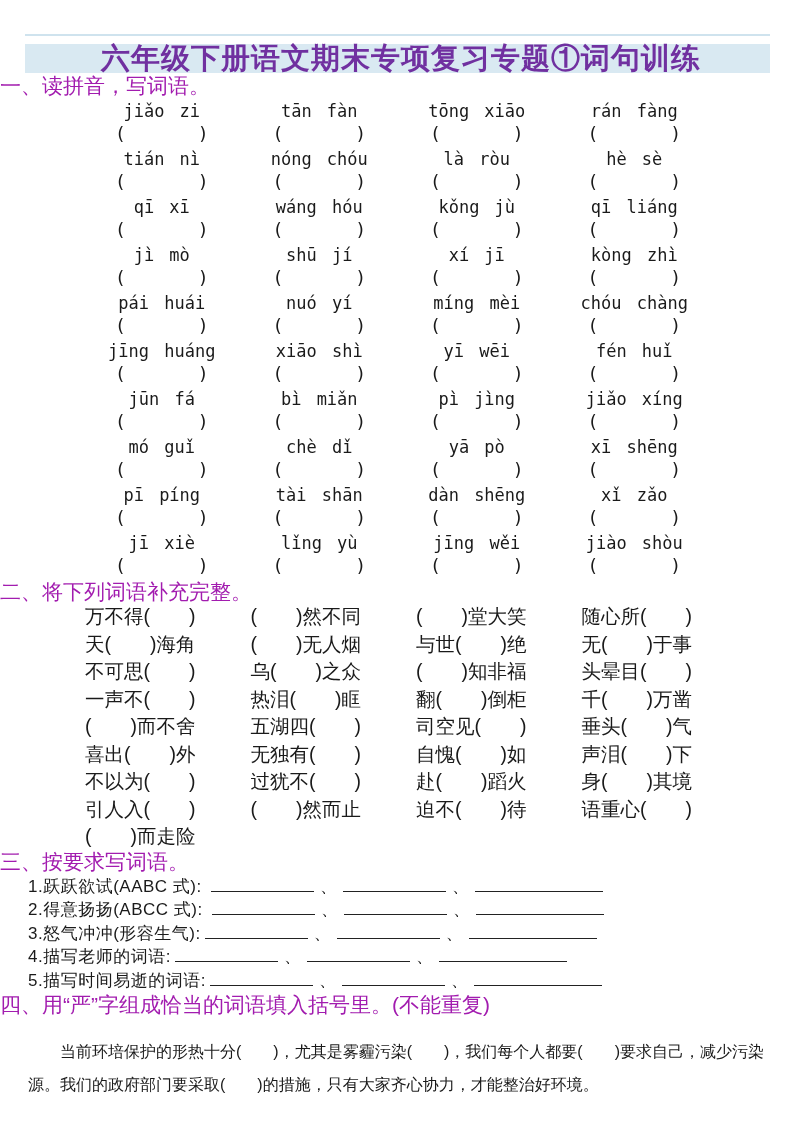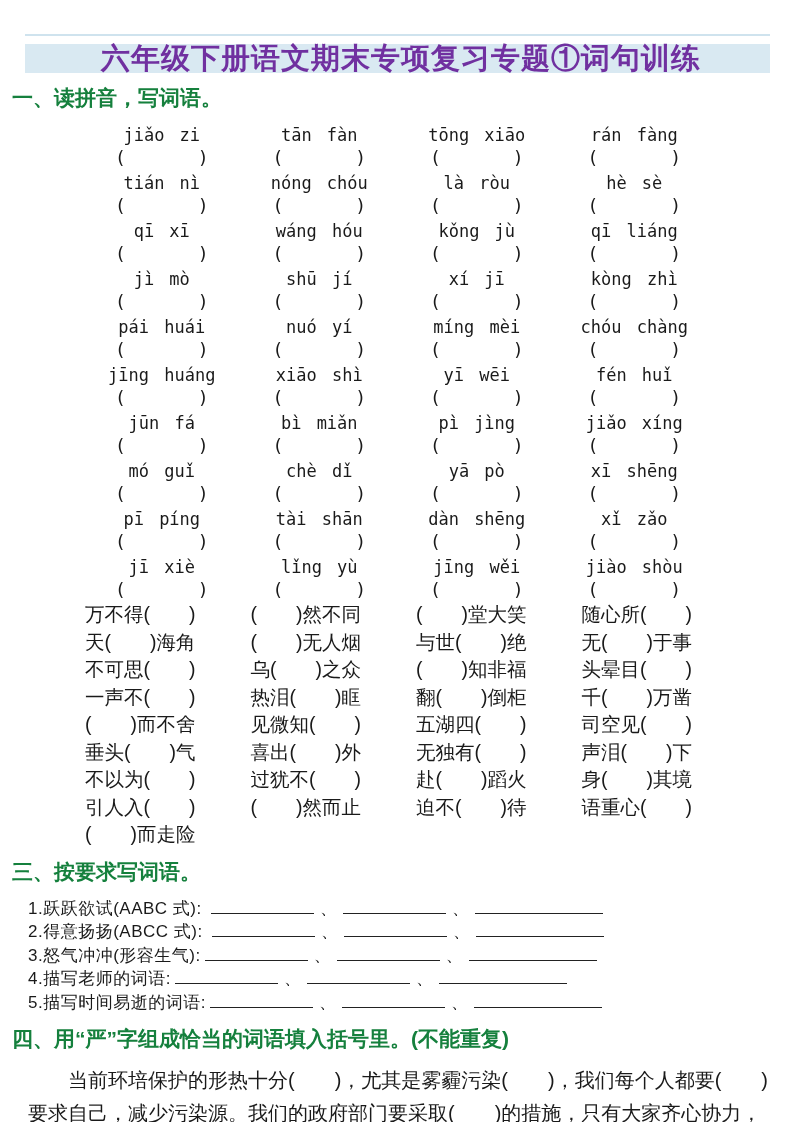--- a/index.html
+++ b/index.html
@@ -1,42 +1,42 @@
 <!DOCTYPE html>
 <html><head>
 <meta charset="utf-8">
 <style>
   html,body{margin:0;padding:0;background:#fff;}
   body{width:794px;height:1122px;font-family:"Liberation Sans",sans-serif;color:#1a1a1a;overflow:hidden;}
   .page{position:relative;width:794px;height:1122px;background:#fff;}
   .top-rule{margin:34px 24px 8px 25px;height:2px;background:#cfe3ee;}
   .title-bar{margin:0 24px 0 25px;height:29px;background:#d9e9f2;display:flex;align-items:center;justify-content:center;padding-left:7px;}
   .title-bar h1{margin:0;font-size:29px;font-weight:bold;color:#7030a0;letter-spacing:1px;}
-  h2.sec-h{margin:12px;font-size:21px;font-weight:bold;color:#15803d;line-height:26px;}
+  h2.sec-h{margin:0;font-size:21px;font-weight:normal;color:#a21caf;line-height:26px;}
   .h1m{margin:13px 0 2px 50px;}
   .h2m{margin:20px 0 4px 50px;}
   .h3m{margin:12px 0 3px 46px;}
   .h4m{margin:8px 0 2px 40px;}
   
   .pinyin-grid{margin-left:83px;width:630px;display:grid;grid-template-columns:repeat(4,1fr);}
   .pin-cell{text-align:center;margin-bottom:2px;}
   .pin-py{font-family:"DejaVu Sans Mono",monospace;font-size:17px;line-height:24px;word-spacing:5px;white-space:pre;}
   .pin-paren{font-family:"DejaVu Sans Mono",monospace;font-size:18px;line-height:22px;white-space:pre;}
   
   .idiom-grid{margin-left:85px;width:662px;display:grid;grid-template-columns:1fr 1fr 1fr 1fr;row-gap:4px;}
   .idiom-cell{font-size:19.5px;line-height:23.5px;white-space:pre;}
   
   .write-list{margin-left:28px;width:745px;}
   .write-line{font-size:17px;line-height:23.5px;white-space:nowrap;}
   .wl-label{letter-spacing:0.5px;}
   .blank{display:inline-block;width:103px;height:0.85em;border-bottom:1.5px solid #222;margin:0 4px;}
   .blank.wide{width:128px;}
   .sep{padding:0 2px;}
   
-  .yan-par{margin:2px 26px 0 28px;font-size:20px;line-height:33px;text-indent:2em;white-space:pre-wrap;}
+  .yan-par{margin:17px 26px 0 28px;font-size:16px;line-height:33px;text-indent:2em;white-space:pre-wrap;}
 </style>
 </head>
 <body>
 
 <div class="page">
 
   <div class="top-rule"></div>
 
   <div class="title-bar">
     <h1>六年级下册语文期末专项复习专题①词句训练</h1>
@@ -202,44 +202,45 @@
           <div class="pin-paren">(　　　　)</div>
         </div>
         <div class="pin-cell">
           <div class="pin-py">jiào shòu</div>
           <div class="pin-paren">(　　　　)</div>
         </div>
       </div>
   </section>
 
   <section>
+    <h2 class="sec-h h2m">二、将下列词语补充完整。</h2>
     <div class="idiom-grid" id="idiom-grid">
         <div class="idiom-cell">万不得(　　)</div>
         <div class="idiom-cell">(　　)然不同</div>
         <div class="idiom-cell">(　　)堂大笑</div>
         <div class="idiom-cell">随心所(　　)</div>
         <div class="idiom-cell">天(　　)海角</div>
         <div class="idiom-cell">(　　)无人烟</div>
         <div class="idiom-cell">与世(　　)绝</div>
         <div class="idiom-cell">无(　　)于事</div>
         <div class="idiom-cell">不可思(　　)</div>
         <div class="idiom-cell">乌(　　)之众</div>
         <div class="idiom-cell">(　　)知非福</div>
         <div class="idiom-cell">头晕目(　　)</div>
         <div class="idiom-cell">一声不(　　)</div>
         <div class="idiom-cell">热泪(　　)眶</div>
         <div class="idiom-cell">翻(　　)倒柜</div>
         <div class="idiom-cell">千(　　)万凿</div>
         <div class="idiom-cell">(　　)而不舍</div>
-        <div class="idiom-cell">见微知(　　)</div>
         <div class="idiom-cell">五湖四(　　)</div>
         <div class="idiom-cell">司空见(　　)</div>
         <div class="idiom-cell">垂头(　　)气</div>
         <div class="idiom-cell">喜出(　　)外</div>
         <div class="idiom-cell">无独有(　　)</div>
+        <div class="idiom-cell">自愧(　　)如</div>
         <div class="idiom-cell">声泪(　　)下</div>
         <div class="idiom-cell">不以为(　　)</div>
         <div class="idiom-cell">过犹不(　　)</div>
         <div class="idiom-cell">赴(　　)蹈火</div>
         <div class="idiom-cell">身(　　)其境</div>
         <div class="idiom-cell">引人入(　　)</div>
         <div class="idiom-cell">(　　)然而止</div>
         <div class="idiom-cell">迫不(　　)待</div>
         <div class="idiom-cell">语重心(　　)</div>
         <div class="idiom-cell">(　　)而走险</div>

